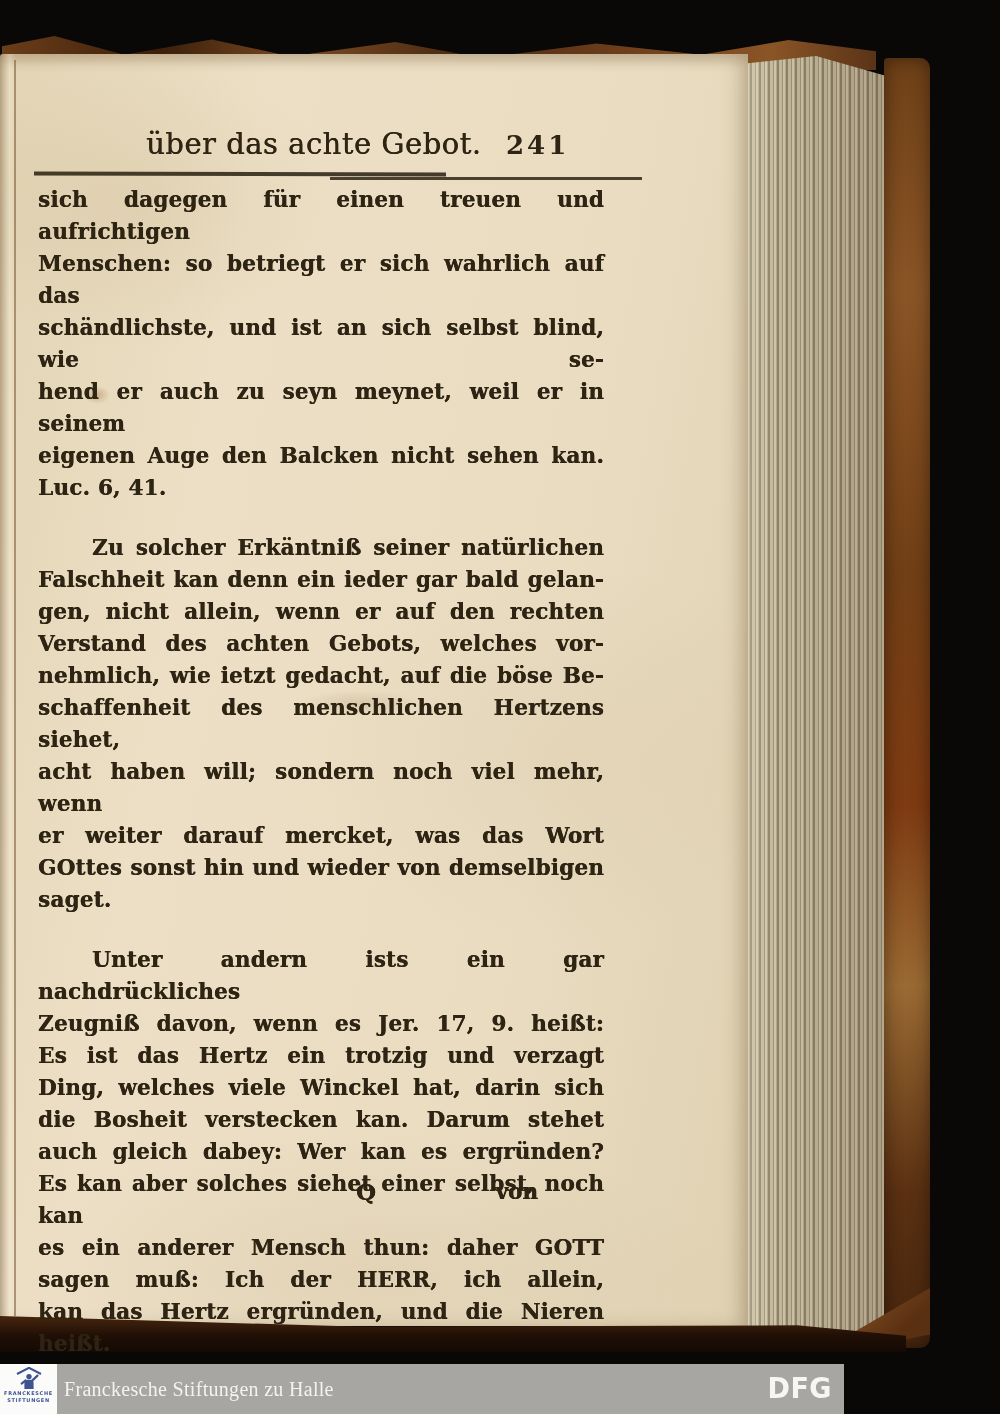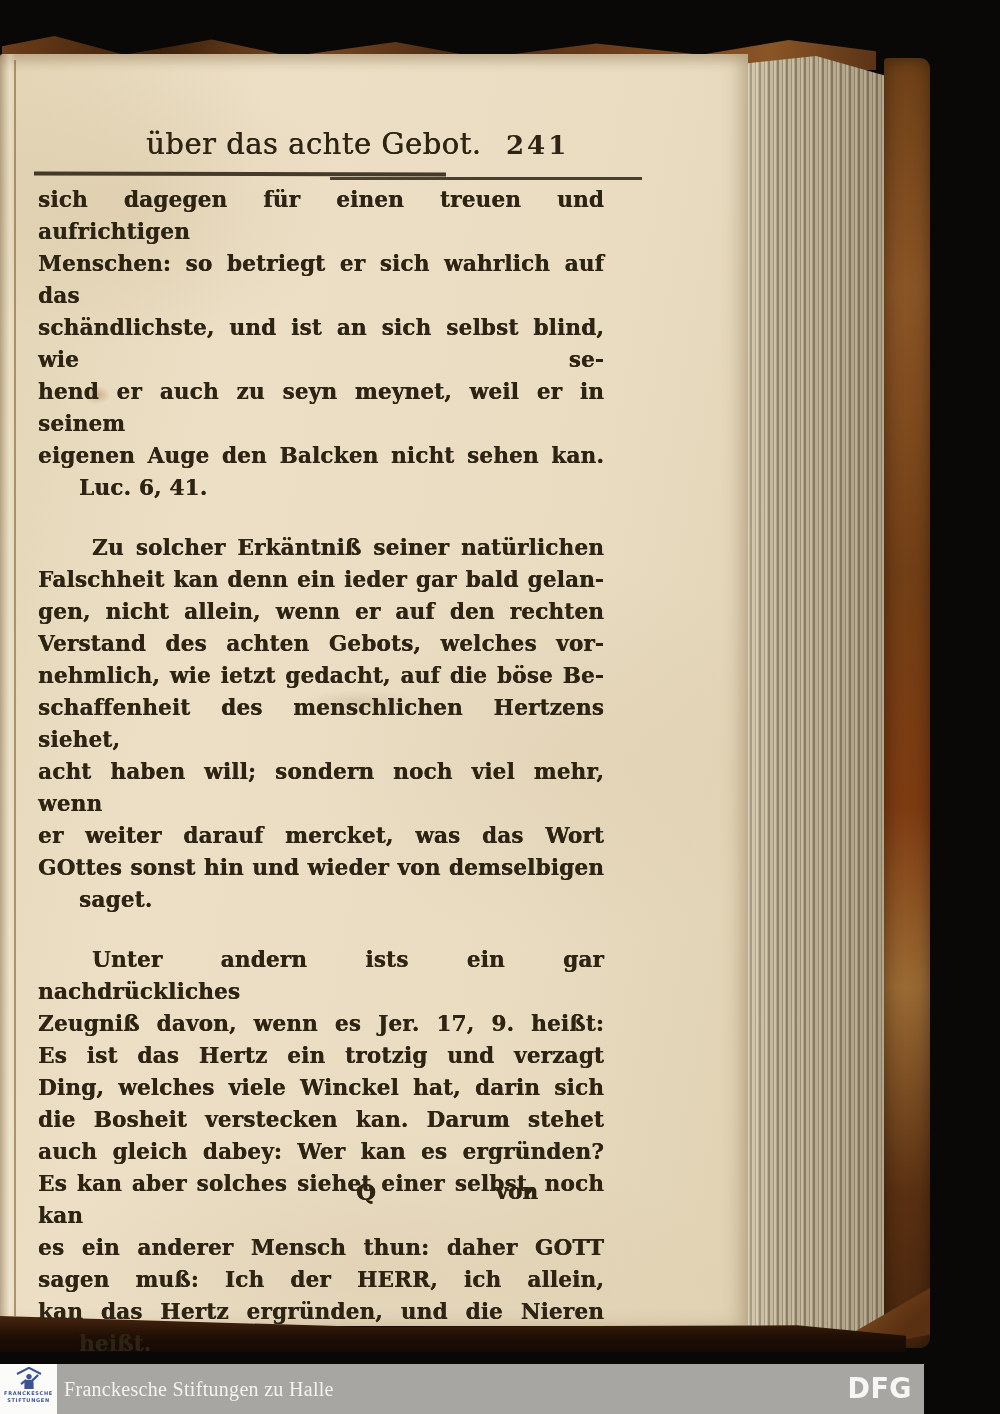--- a/index.html
+++ b/index.html
@@ -47,29 +47,29 @@
 
   
   .header-title{position:absolute;left:146px;top:127px;font-size:29px;font-weight:400;color:var(--ink);
     letter-spacing:.5px;text-shadow:.4px 0 0 currentColor;}
   .page-number{position:absolute;left:506px;top:130px;font-size:26px;font-weight:700;color:var(--ink);letter-spacing:3px;}
   .rule-a{position:absolute;left:34px;top:172px;width:412px;height:3.5px;background:var(--ink);opacity:.88;transform:rotate(.12deg);}
   .rule-b{position:absolute;left:330px;top:176.5px;width:312px;height:3.5px;background:var(--ink);opacity:.85;}
   .textblock{position:absolute;left:38px;top:184px;width:566px;color:var(--ink);
     font-size:21.5px;font-weight:700;line-height:32px;letter-spacing:.2px;text-shadow:.35px 0 0 currentColor;}
   .textblock .line{text-align:justify;text-align-last:justify;}
-  .textblock .line.noj{text-align:left;text-align-last:left;margin-left:41px;}
+  .textblock .line.noj{text-align:left;text-align-last:left;}
   .textblock .line.ind{text-indent:54px;margin-top:28px;}
   .sigline{position:absolute;left:38px;top:1176px;width:566px;height:32px;color:var(--ink);
     font-size:21.5px;font-weight:700;line-height:32px;text-shadow:.35px 0 0 currentColor;}
   .sig-q{position:absolute;left:318px;top:0;font-size:23px;}
   .sig-von{position:absolute;right:66px;top:0;}
 
   
-  .footer-bar{position:absolute;left:0;top:1364px;width:924px;height:50px;background:var(--bar);}
+  .footer-bar{position:absolute;left:0;top:1364px;width:844px;height:50px;background:var(--bar);}
   .logo-square{position:absolute;left:0;top:0;width:57px;height:50px;background:#fbfbfa;
     display:flex;flex-direction:column;align-items:center;justify-content:flex-start;padding-top:3px;}
   .logo-square svg{display:block;}
   .logo-text{font-family:"DejaVu Sans",sans-serif;font-size:5px;line-height:6px;font-weight:700;
     color:var(--logo-blue);letter-spacing:.7px;text-align:center;margin-top:1px;}
   .institution{position:absolute;left:64px;top:0;height:50px;line-height:50px;
     font-family:"Liberation Serif","DejaVu Serif",serif;font-size:20px;color:var(--bar-text);letter-spacing:.3px;}
   .dfg{position:absolute;right:12px;top:0;height:50px;line-height:50px;
     font-family:"DejaVu Sans",sans-serif;font-size:27px;font-weight:900;color:#f6f6f5;letter-spacing:.5px;
     transform:scaleY(1.04);}

